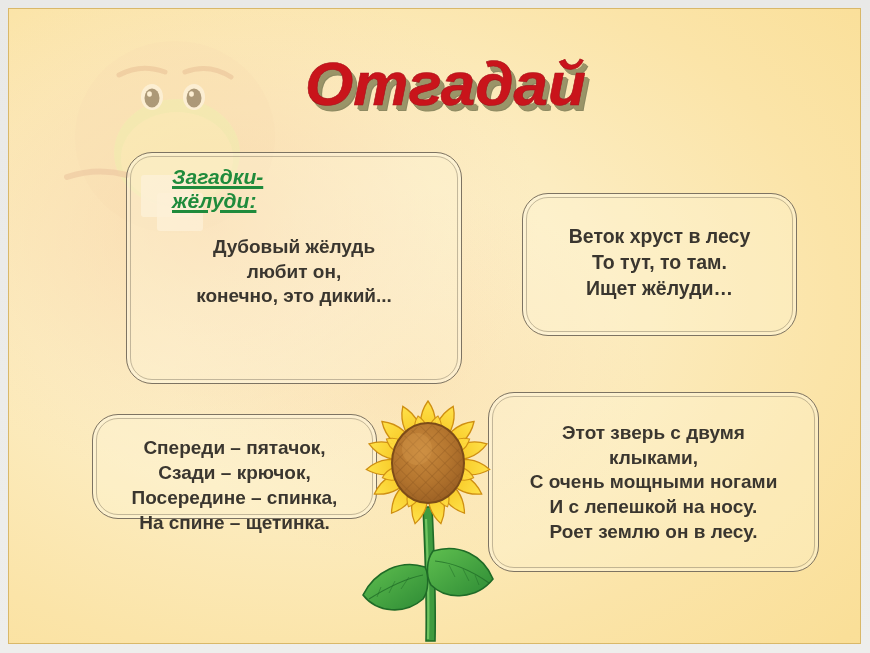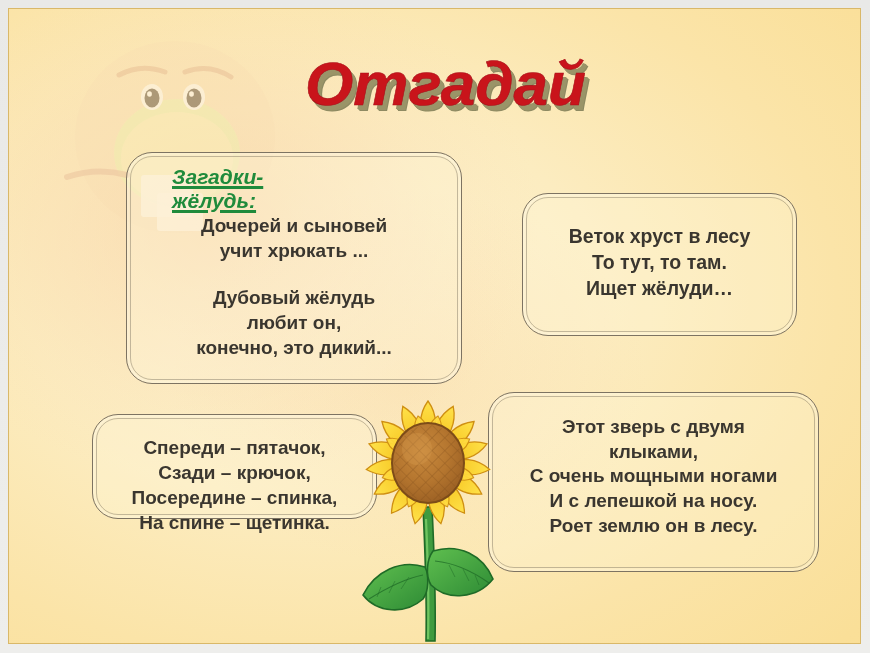--- a/index.html
+++ b/index.html
@@ -144,21 +144,21 @@
   }
 
   
   #box-boar {
     left: 479px; top: 383px;
     width: 331px; height: 180px;
   }
   #box-boar .txt {
     font-size: 19px;
     line-height: 1.30;
-    margin-top: 22px;
+    margin-top: 28px;
   }
 
   
   #box-piglet {
     left: 83px; top: 405px;
     width: 285px; height: 105px;
   }
   #box-piglet .txt {
     font-size: 19px;
     line-height: 1.32;
@@ -195,23 +195,21 @@
       <path d="M128 47 Q152 38 174 52" stroke="#d9a27e" stroke-width="5" fill="none" stroke-linecap="round" opacity="0.8"></path>
       <path d="M10 152 Q40 142 70 150" stroke="#dba584" stroke-width="6" fill="none" stroke-linecap="round" opacity="0.7"></path>
       <rect x="84" y="150" width="52" height="42" rx="3" fill="#ffffff" opacity="0.85"></rect>
       <rect x="100" y="168" width="46" height="38" rx="3" fill="#ffffff" opacity="0.8"></rect>
     </svg>
 
     <div id="title">Отгадай</div>
 
     <div class="box" id="box-riddles">
       <div id="riddles-heading">Загадки-
-жёлудь:</div>
-      <div class="txt" id="riddles-stanza1">Дочерей и сыновей
-учит хрюкать ...</div>
+жёлуди:</div>
       <div class="txt" id="riddles-stanza2">Дубовый жёлудь
 любит он,
 конечно, это дикий...</div>
     </div>
 
     <div class="box" id="box-squirrel">
       <div class="txt">Веток хруст в лесу
  То тут, то там.
 Ищет жёлуди…</div>
     </div>

